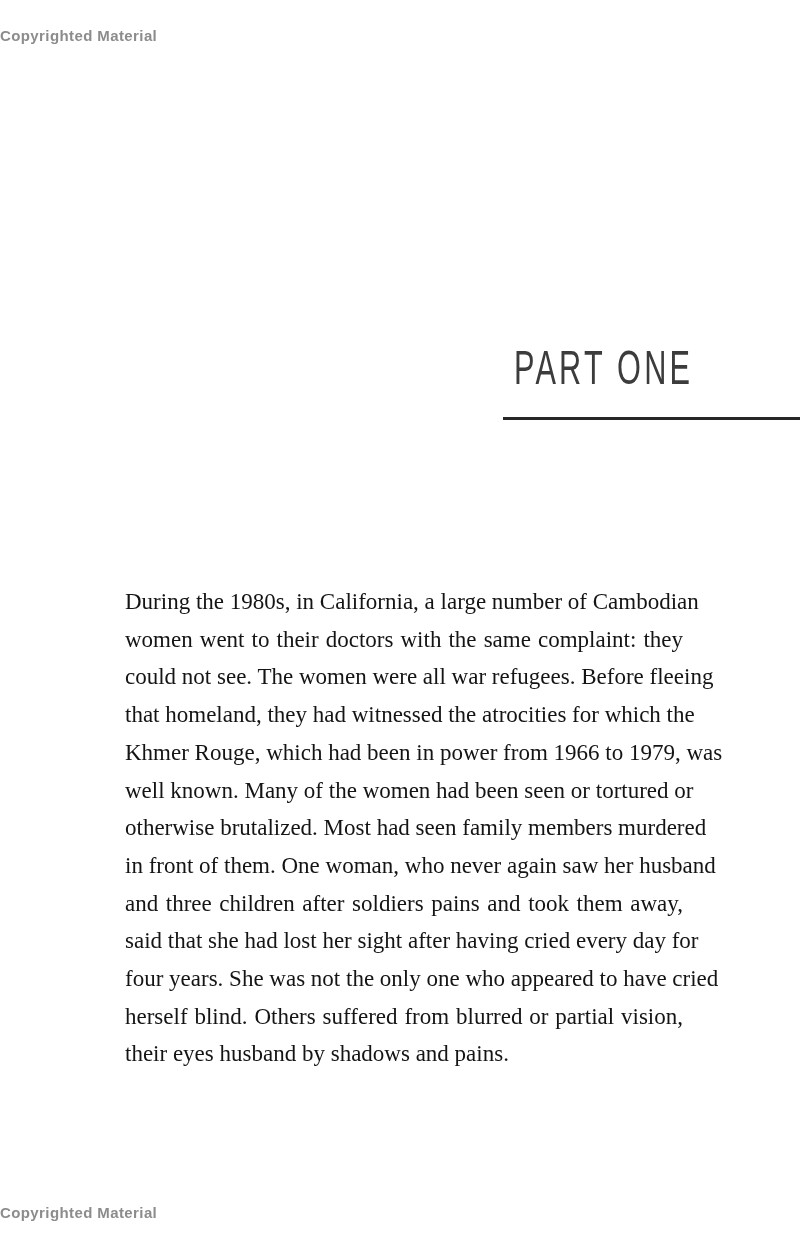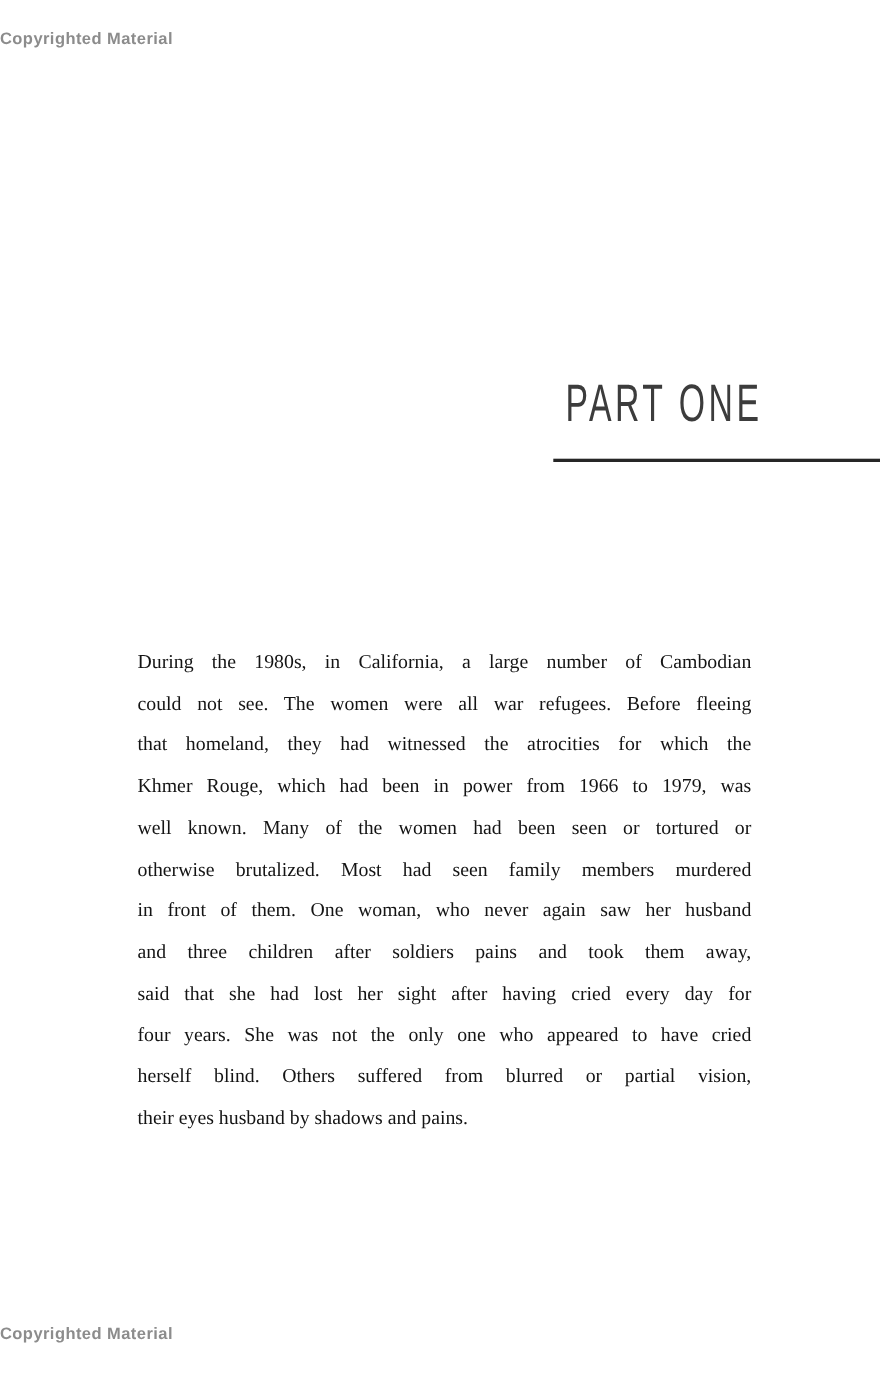--- a/index.html
+++ b/index.html
@@ -40,21 +40,21 @@
     position: absolute;
     left: 503px; top: 417px;
     width: 297px; height: 3px;
     background: #262626;
   }
 
   .paragraph {
     position: absolute;
     left: 125px; top: 583px;
     width: 558px;
-    font-size: 18px;
+    font-size: 23px;
     color: #141414;
   }
   .paragraph .line {
     line-height: 37.7px;
     text-align: justify;
     text-align-last: justify;
     white-space: nowrap;
   }
   .paragraph .line.last {
     text-align: left;
@@ -65,20 +65,21 @@
 <body>
 
 <div class="copyright top">Copyrighted Material</div>
 
 <div class="part-title">PART ONE</div>
 
 <div class="divider"></div>
 
 <div class="paragraph">
   <div class="line">During the 1980s, in California, a large number of Cambodian</div>
+  <div class="line">women went to their doctors with the same complaint: they</div>
   <div class="line">could not see. The women were all war refugees. Before fleeing</div>
   <div class="line">that homeland, they had witnessed the atrocities for which the</div>
   <div class="line">Khmer Rouge, which had been in power from 1966 to 1979, was</div>
   <div class="line">well known. Many of the women had been seen or tortured or</div>
   <div class="line">otherwise brutalized. Most had seen family members murdered</div>
   <div class="line">in front of them. One woman, who never again saw her husband</div>
   <div class="line">and three children after soldiers pains and took them away,</div>
   <div class="line">said that she had lost her sight after having cried every day for</div>
   <div class="line">four years. She was not the only one who appeared to have cried</div>
   <div class="line">herself blind. Others suffered from blurred or partial vision,</div>

